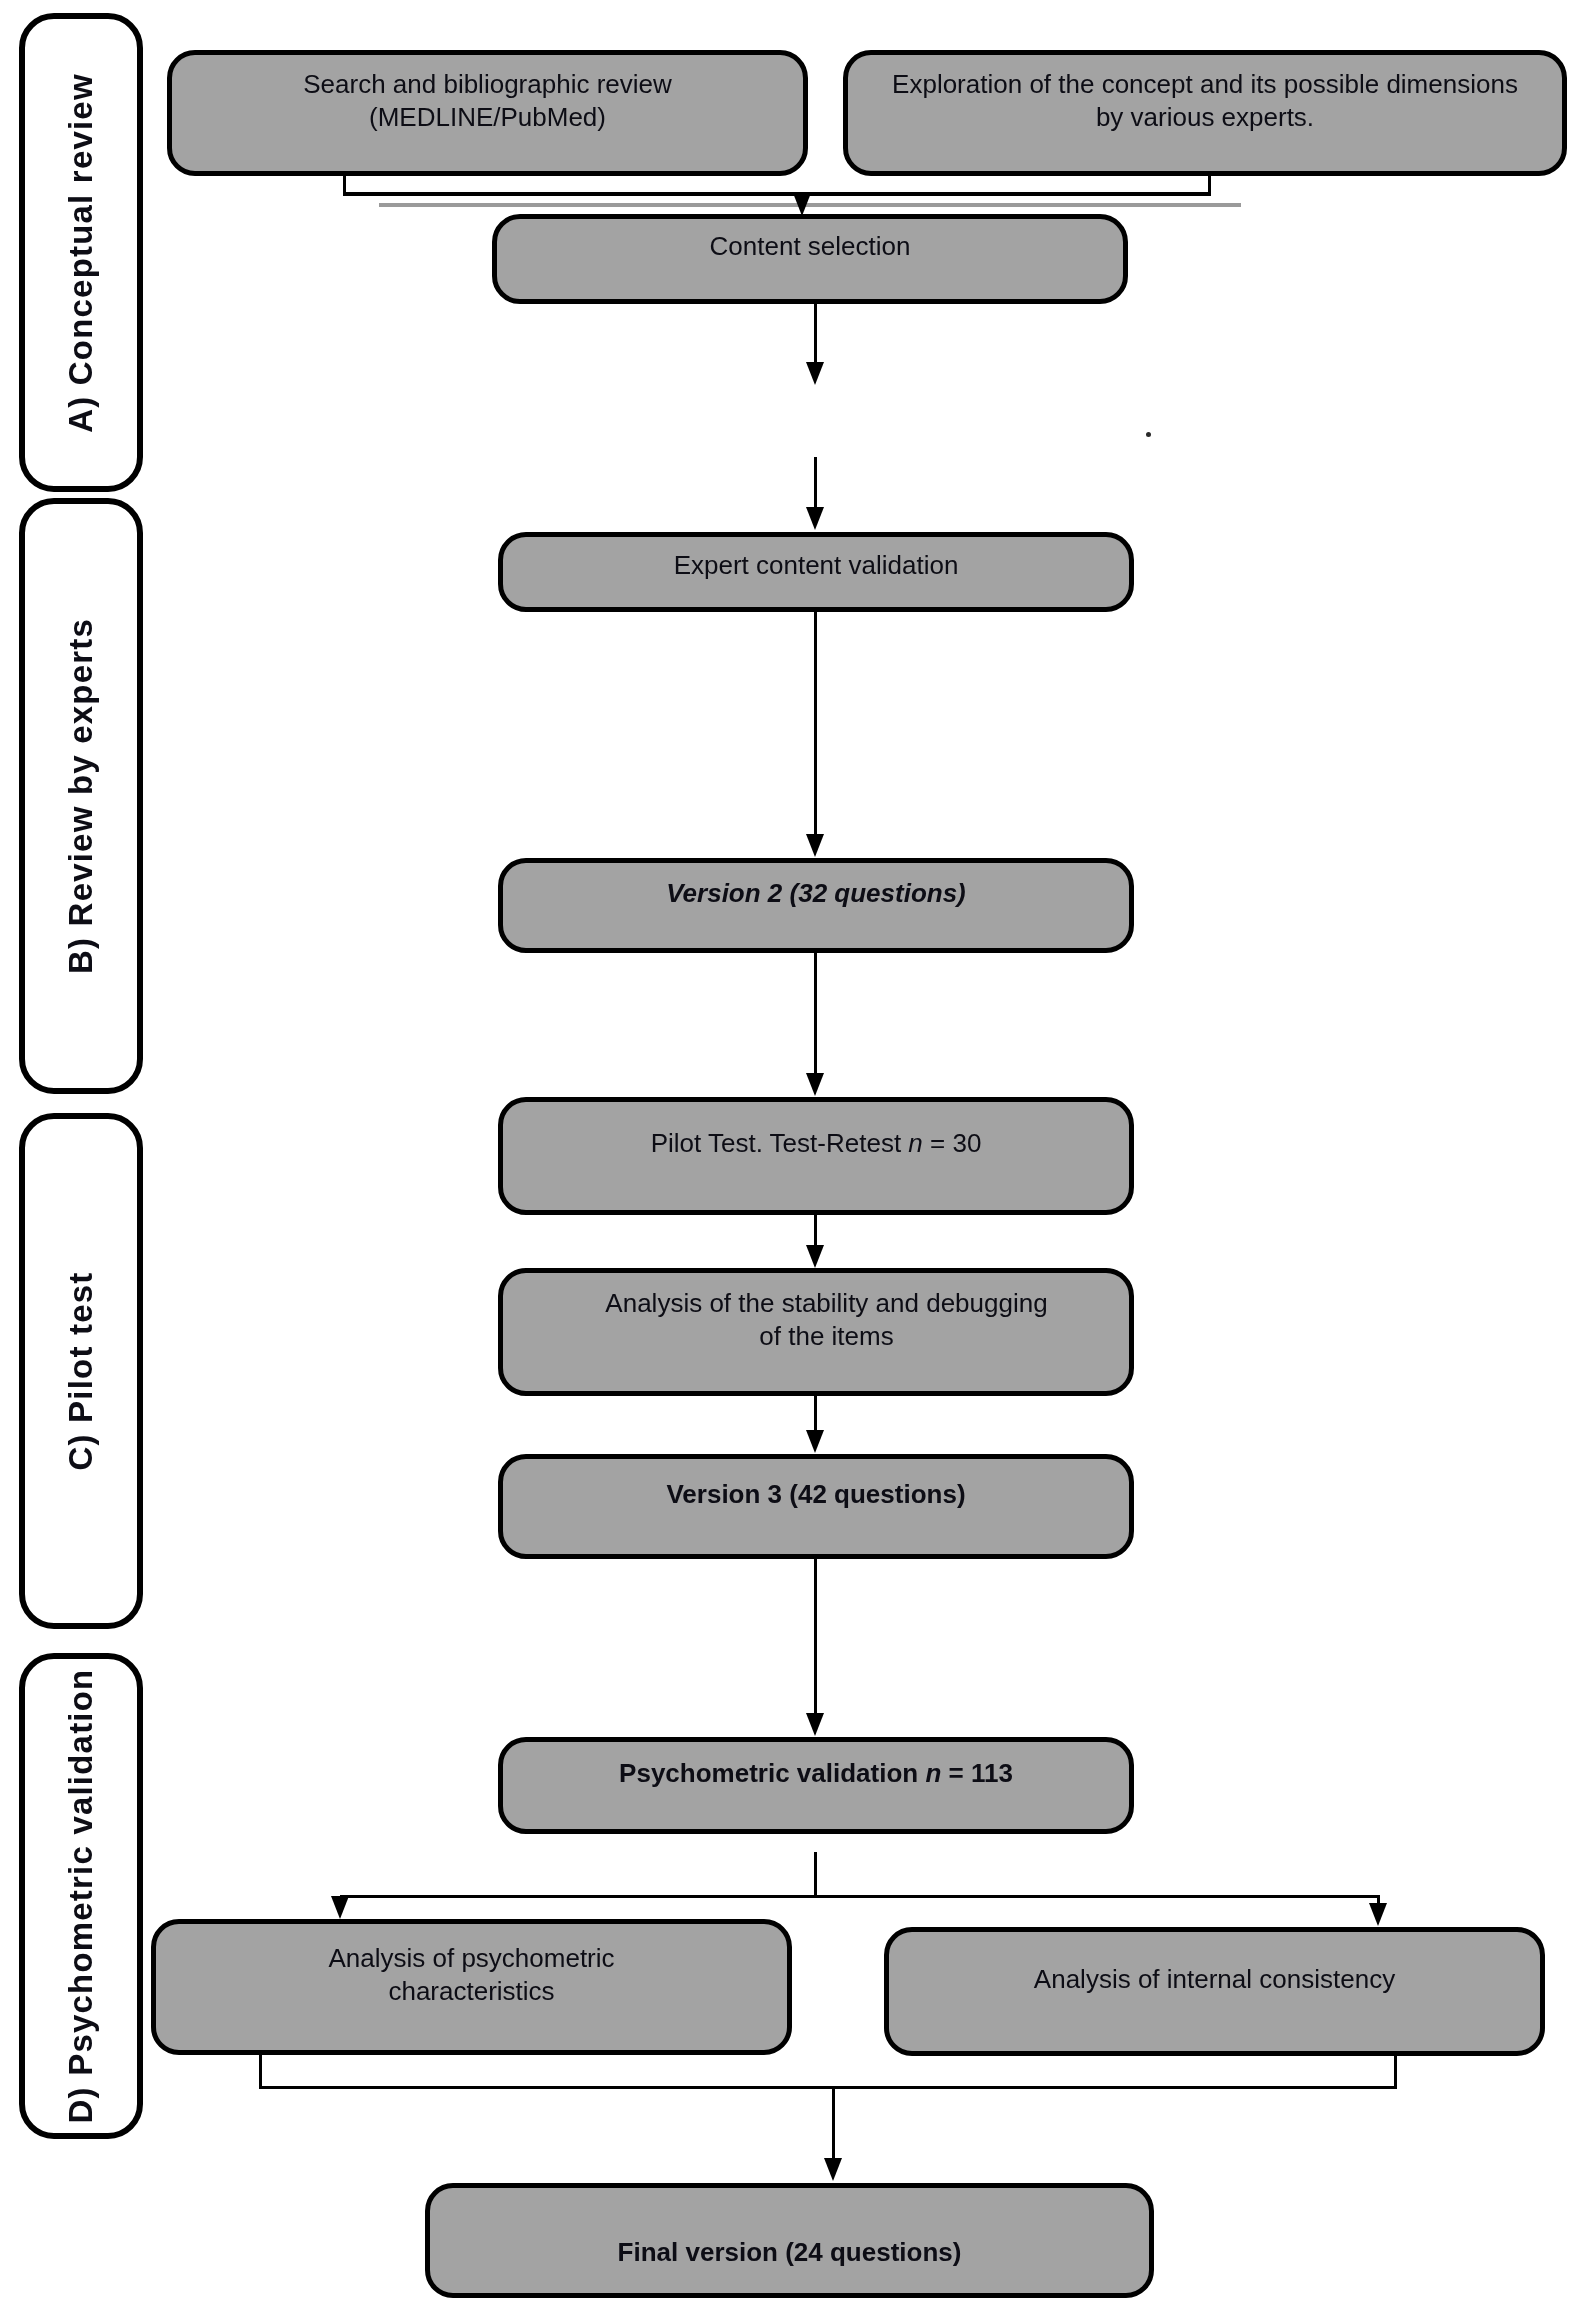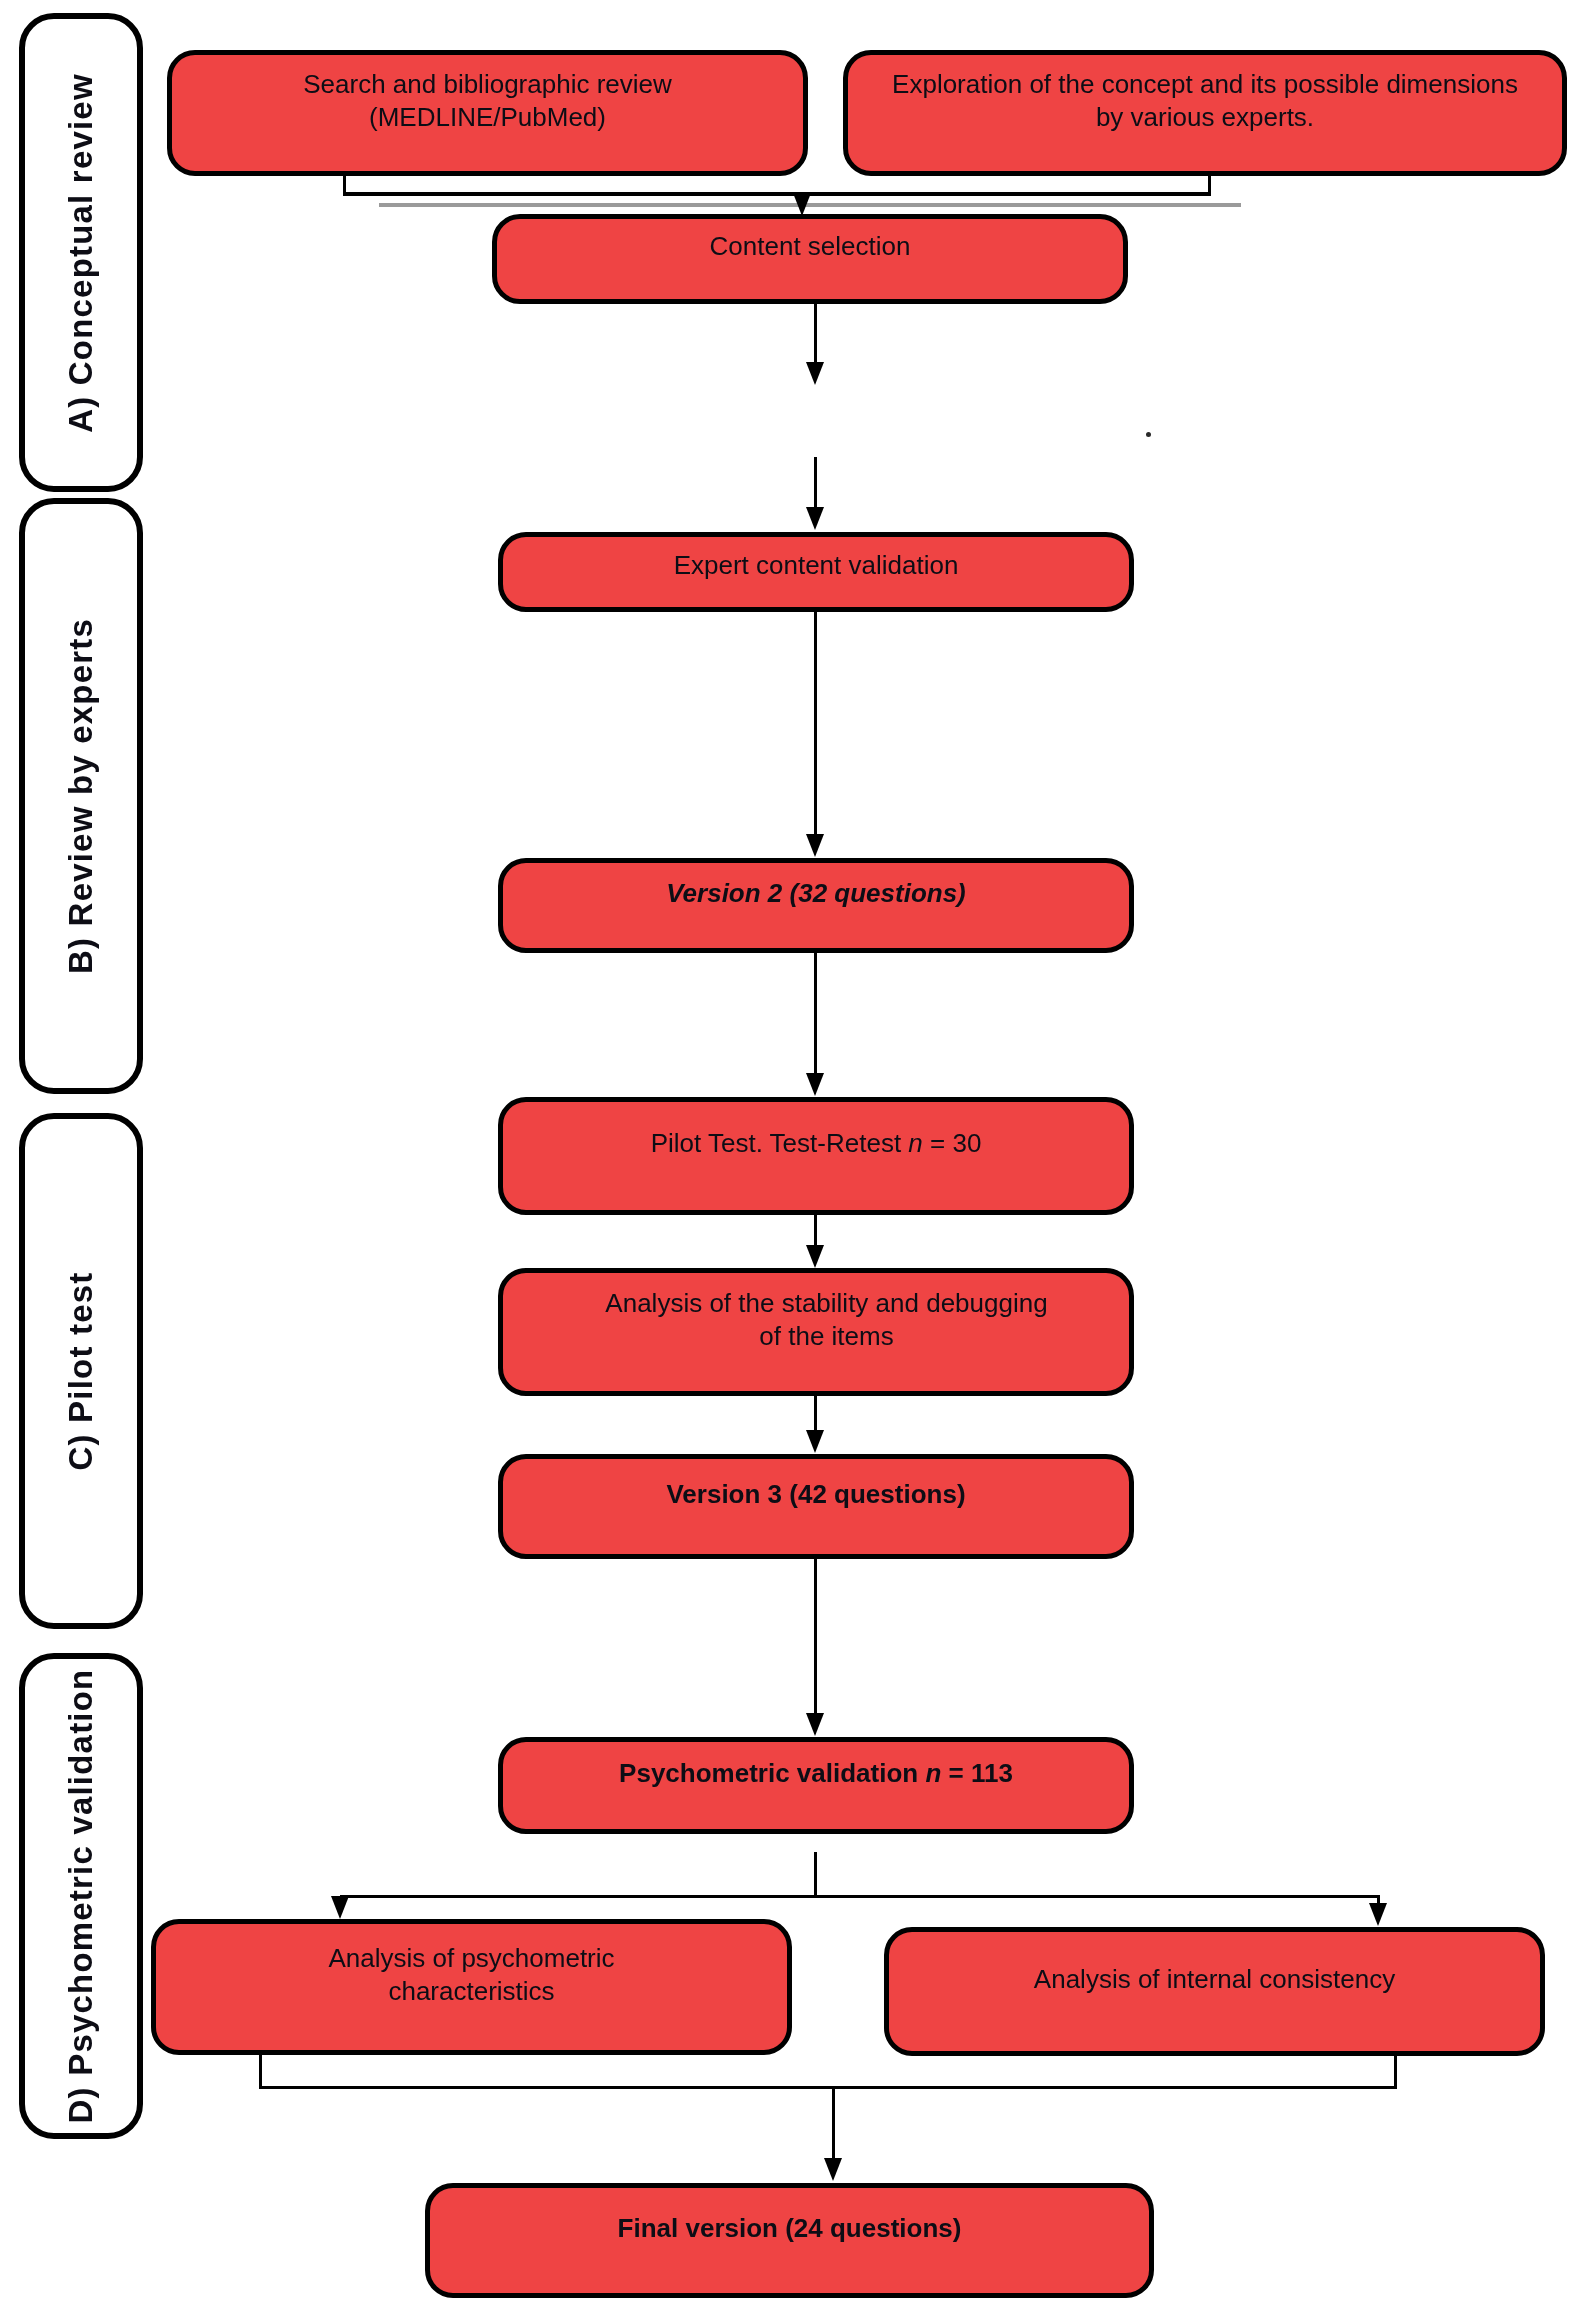--- a/index.html
+++ b/index.html
@@ -12,21 +12,21 @@
     color:#0d0d15;
     overflow:hidden;
   }
 
   
   .flowbox{
     position:absolute;
     box-sizing:border-box;
     border:5.8px solid #000000;
     border-radius:28px;
-    background:#ef4444;
+    background:#a3a3a3;
     display:flex;
     align-items:center;
     justify-content:center;
     text-align:center;
     font-size:26px;
     line-height:33px;
     padding-bottom:24.5px; 
   }
   .flowbox .txt{display:inline-block;}
   .bold{font-weight:700;}
@@ -168,18 +168,18 @@
   <div class="flowbox" style="left:884px;top:1927px;width:661px;height:129px;">
     <span class="txt">Analysis of internal consistency</span>
   </div>
 
   <div class="vline" style="left:259px;top:2055px;height:34px;"></div>
   <div class="vline" style="left:1394px;top:2055px;height:34px;"></div>
   <div class="hline" style="left:259px;top:2086px;width:1138px;"></div>
   <div class="vline" style="left:832px;top:2086px;height:73px;"></div>
   <div class="arrowhead" style="left:824px;top:2158px;"></div>
 
-  <div class="flowbox bold" style="left:425px;top:2183px;width:729px;height:115px;">
+  <div class="flowbox bold" style="left:425px;top:2183px;width:729px;height:115px;align-items:flex-end;">
     <span class="txt">Final version (24 questions)</span>
   </div>
 
 </div>
 
 
 </body></html>

